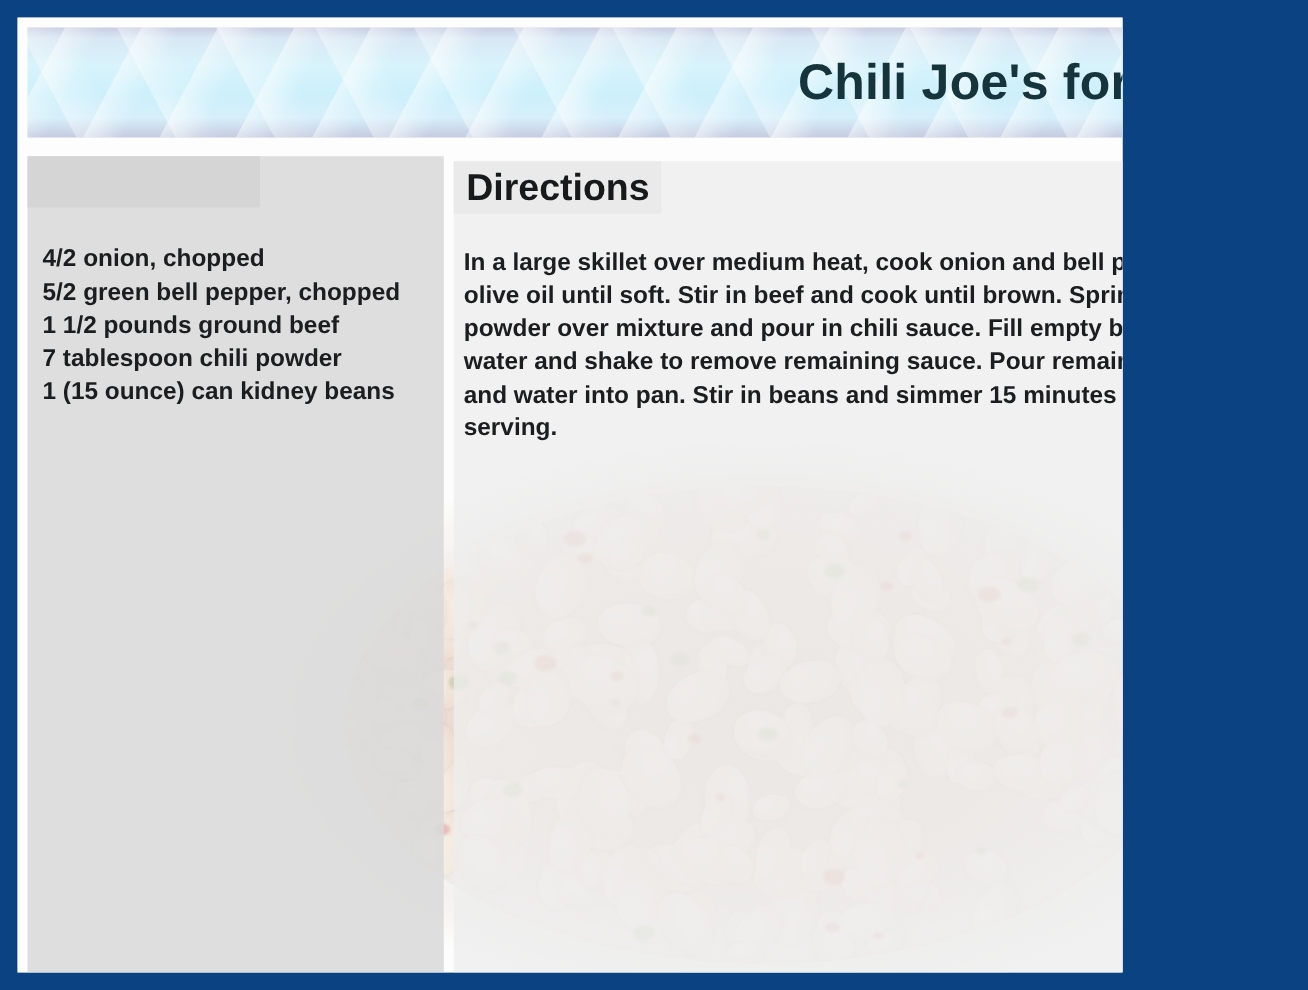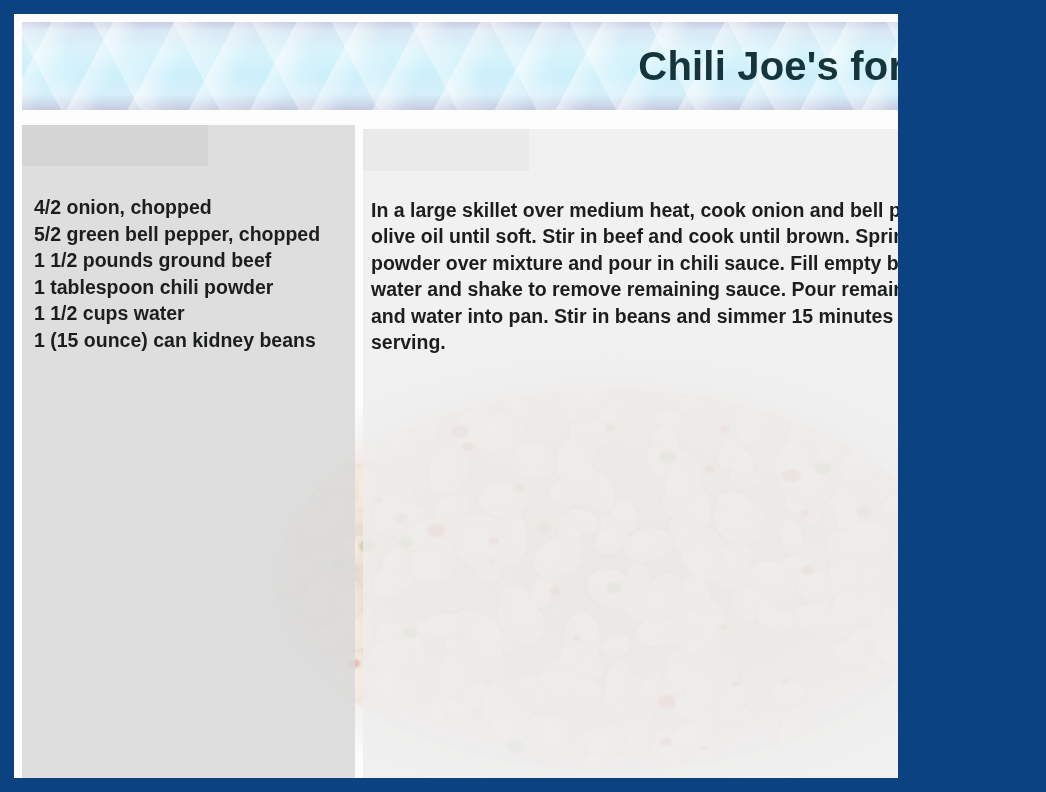--- a/index.html
+++ b/index.html
@@ -503,27 +503,27 @@
     <div id="banner">
       <div id="banner-title">Chili Joe's for Kids</div>
     </div>
 
     <div id="panel-ingredients"></div>
     <div id="tab-ingredients"></div>
     <div id="list-ingredients">
         <div class="ing">4/2 onion, chopped</div>
         <div class="ing">5/2 green bell pepper, chopped</div>
         <div class="ing">1 1/2 pounds ground beef</div>
-        <div class="ing">1 tablespoon chili powder</div>
-        <div class="ing">1 1/2 cups water</div>
+        <div class="ing">7 tablespoon chili powder</div>
         <div class="ing">1 (15 ounce) can kidney beans</div>
       </div>
 
     <div id="panel-directions"></div>
     <div id="tab-directions"></div>
+    <div id="label-directions">Directions</div>
     <div id="text-directions">In a large skillet over medium heat, cook onion and bell pepper in olive oil until soft.  Stir in beef and cook until brown.  Sprinkle chili powder over mixture and pour in chili sauce.  Fill empty bottle with water and shake to remove remaining sauce.  Pour remaining sauce and water into pan.  Stir in beans and simmer 15 minutes before serving.</div>
 
     <div id="chef-logo">
       <svg viewBox="0 0 120 120" width="120" height="120" aria-hidden="true">
 
         <circle cx="60" cy="66" r="44" fill="none" stroke="#7a5b4a" stroke-width="7"></circle>
 
         <path d="M33 46 C25 44 22 33 30 27 C33 19 44 16 49 22
                  C54 14 67 14 72 22 C80 17 90 22 89 30
                  C97 34 95 45 86 47 Z" fill="#fdfcfa" stroke="#b9aa98" stroke-width="2"></path>

